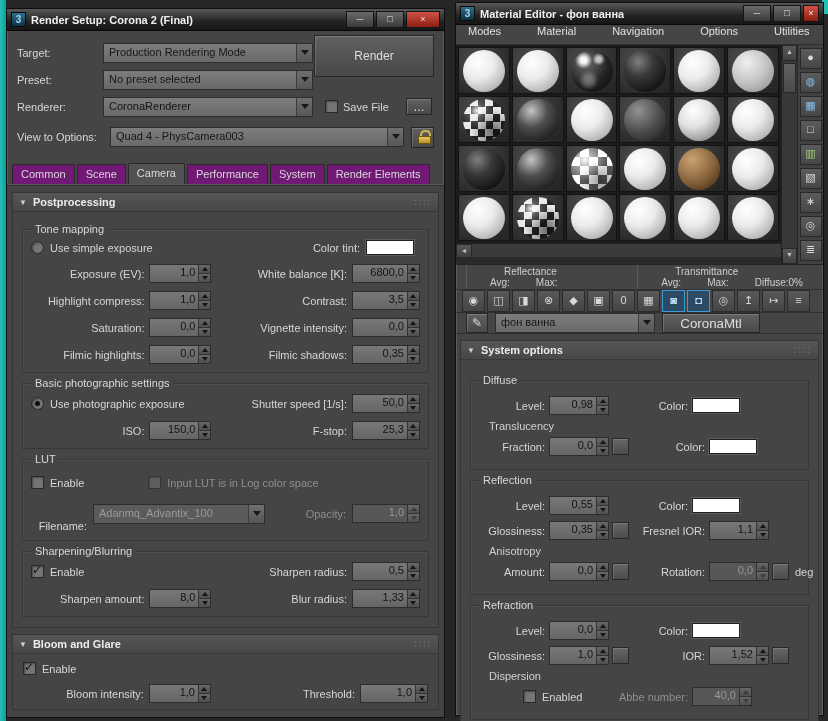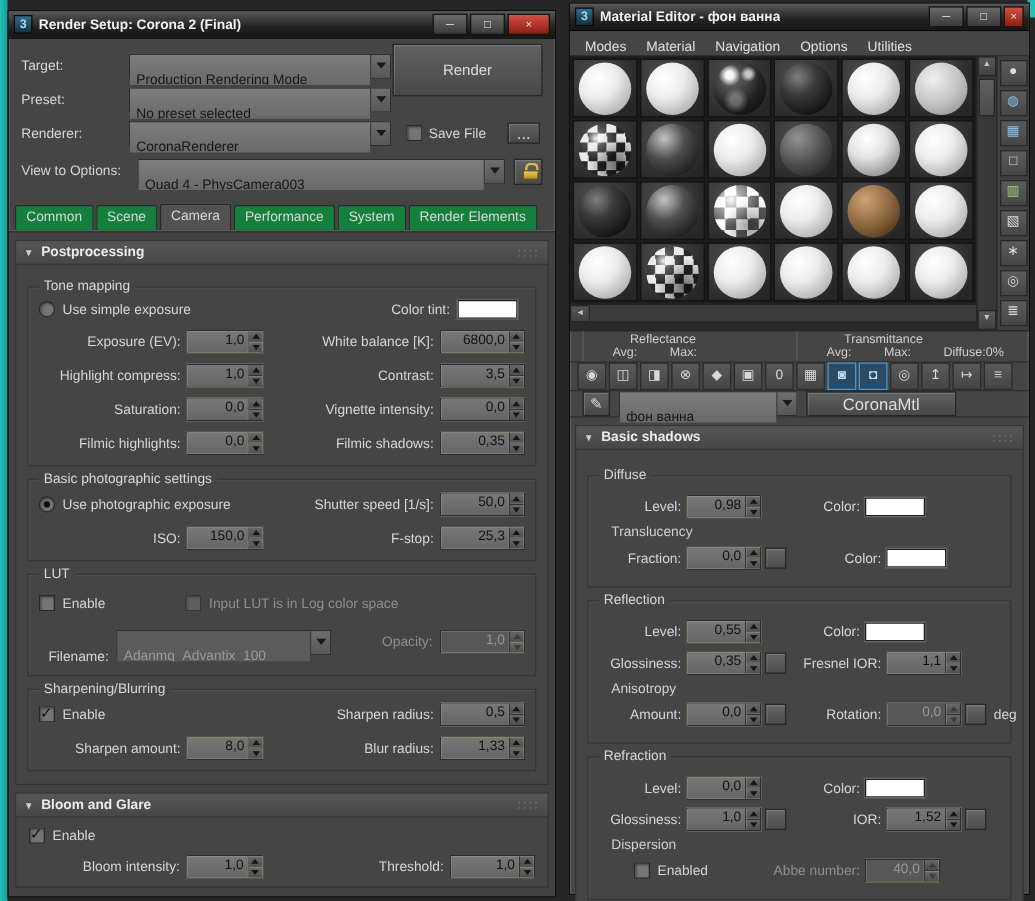--- a/index.html
+++ b/index.html
@@ -17,33 +17,33 @@
             background:linear-gradient(#585858,#232323 60%,#161616);border-bottom:1px solid #070707;}
   .appicon{width:13px;height:13px;background:linear-gradient(#2e6f8e,#123042);color:#9fd8ef;font-weight:bold;
            font-size:10px;line-height:13px;text-align:center;border:1px solid #0a0a0a;}
   .wtitle{color:#f0f0f0;font-weight:bold;white-space:nowrap;overflow:hidden;}
   .winbtns{margin-left:auto;display:flex;gap:2px;}
   .wbtn{width:26px;height:15px;background:linear-gradient(#6a6a6a,#3a3a3a);border:1px solid #141414;
         color:#e8e8e8;font-size:9px;line-height:14px;text-align:center;}
   .wbtn.close{background:linear-gradient(#d25246,#8d1d12);width:32px;}
 
   
-  .spin{display:inline-flex;height:17px;border:1px solid #2d2d2d;background:#fef9c3;flex:0 0 auto;}
+  .spin{display:inline-flex;height:17px;border:1px solid #2d2d2d;background:#0f766e;flex:0 0 auto;}
   .spin .val{flex:1;color:#131313;line-height:15px;text-align:right;padding:0 3px;background:linear-gradient(#787878,#656565);white-space:nowrap;overflow:hidden;}
   .spin .arrs{width:11px;display:flex;flex-direction:column;border-left:1px solid #333;}
   .spin .arrs i{flex:1;display:flex;align-items:center;justify-content:center;background:linear-gradient(#686868,#4f4f4f);border-bottom:1px solid #333;}
   .spin .arrs i:last-child{border-bottom:none;}
   .spin .arrs i::after{content:"";border-left:3px solid transparent;border-right:3px solid transparent;}
   .spin .arrs i.au::after{border-bottom:4px solid #151515;}
   .spin .arrs i.ad::after{border-top:4px solid #151515;}
   .spin.dis .val{color:#989898;background:#575757;}
   .spin.dis .arrs i::after{opacity:.45;}
 
   .combo{display:inline-flex;height:18px;border:1px solid #2d2d2d;background:#707070;}
-  .combo .ctx{flex:1;color:#161616;line-height:16px;padding:12px 5px;white-space:nowrap;overflow:hidden;background:linear-gradient(#7d7d7d,#696969);}
+  .combo .ctx{flex:1;color:#161616;line-height:16px;padding:0 5px;white-space:nowrap;overflow:hidden;background:linear-gradient(#7d7d7d,#696969);}
   .combo .carr{width:15px;border-left:1px solid #3c3c3c;display:flex;align-items:flex-start;justify-content:center;background:linear-gradient(#6f6f6f,#575757);}
   .combo .carr::after{content:"";border:4px solid transparent;border-top:5px solid #191919;margin-top:6px;}
   .combo.dis .ctx{color:#9a9a9a;background:#5b5b5b;}
 
   .btn{display:inline-flex;align-items:center;justify-content:center;background:linear-gradient(#616161,#484848);
        border:1px solid #262626;box-shadow:inset 1px 1px 0 rgba(255,255,255,.16);color:#dedede;}
   .cb,.radio{width:11px;height:11px;background:#757575;border:1px solid #282828;display:inline-block;position:relative;
        box-shadow:inset 1px 1px 2px rgba(0,0,0,.4);flex:0 0 auto;}
   .radio{border-radius:50%;}
   .cb.on::after{content:"✓";position:absolute;left:0;top:-3px;font-size:12px;font-weight:bold;color:#0e0e0e;}
@@ -73,33 +73,33 @@
   .formrow .combo{width:208px;}
   .bigbtn{position:absolute;right:10px;top:4px;width:120px;height:42px;font-size:12px;}
   .dotsbtn{margin-left:auto;width:26px;height:17px;margin-right:2px;}
   .viewrow{display:flex;align-items:center;height:28px;padding:0 10px;margin-top:3px;gap:7px;}
   .viewrow .combo{flex:1;}
   .lockbtn{width:23px;height:21px;display:flex;align-items:center;justify-content:center;}
   .lockico{width:13px;height:14px;position:relative;}
   .lockico .shackle{position:absolute;top:0;left:2px;width:7px;height:7px;border:2px solid #d8b84c;border-bottom:none;border-radius:5px 5px 0 0;}
   .lockico .lbody{position:absolute;bottom:0;left:0;width:13px;height:8px;background:linear-gradient(#e7c95e,#b2902e);border:1px solid #6b5412;box-sizing:border-box;}
   .tabs{display:flex;align-items:flex-end;padding:0 5px;margin-top:12px;border-bottom:1px solid #5a5a5a;}
-  .tab{padding:3px 8px 4px;background:#15803d;border:1px solid #292929;border-bottom:none;margin-right:2px;color:#d8d8d8;border-radius:2px 2px 0 0;}
+  .tab{padding:3px 8px 4px;background:#701a75;border:1px solid #292929;border-bottom:none;margin-right:2px;color:#d8d8d8;border-radius:2px 2px 0 0;}
   .tab.active{background:#525252;padding-bottom:5px;}
   .rollarea{flex:1;overflow:hidden;background:#434343;border-top:1px solid #303030;padding:2px 2px 0;}
 
   .grid4{display:grid;grid-template-columns:1fr 62px 1.15fr 68px;gap:8px 5px;align-items:center;}
   .tonetop{display:flex;align-items:center;gap:6px;margin-bottom:9px;}
   .tonetop .tint{margin-left:auto;display:flex;align-items:center;gap:6px;margin-right:6px;}
   .lutrow{display:flex;align-items:center;gap:6px;margin:6px 0;}
   .pathfield{flex:1;height:16px;background:#585858;border:1px solid #2e2e2e;color:#9c9c9c;line-height:16px;padding:0 5px;white-space:nowrap;overflow:hidden;}
   .builtin{width:64px;height:18px;color:#cfcfcf;}
 
   
-  .menubar{height:19px;flex:0 0 19px;display:flex;align-items:flex-end;background:#454545;border-bottom:1px solid #303030;padding:0 4px;}
+  .menubar{height:19px;flex:0 0 19px;display:flex;align-items:flex-start;background:#454545;border-bottom:1px solid #303030;padding:0 4px;gap:20px;}
   .menuitem{padding:0 8px;color:#e0e0e0;}
   .samplewrap{display:flex;background:#2a2a2a;border-bottom:1px solid #252525;}
   .samplecol{flex:1;display:flex;flex-direction:column;min-width:0;}
   .slots{display:grid;grid-template-columns:repeat(6,1fr);grid-auto-rows:47px;gap:2px;background:#1c1c1c;padding:2px;}
   .slot{background:radial-gradient(circle at 30% 22%,#4a4a4a,#262626 85%);border:1px solid #131313;display:flex;align-items:center;justify-content:center;overflow:hidden;}
   .sphere{width:42px;height:42px;border-radius:50%;}
   .slot[data-type="white"] .sphere{background:radial-gradient(circle at 35% 30%,#ffffff 0%,#ececec 40%,#bdbdbd 72%,#8d8d8d 100%);}
   .slot[data-type="gray"] .sphere{background:radial-gradient(circle at 35% 30%,#f0f0f0,#c4c4c4 50%,#848484);}
   .slot[data-type="white-shade"] .sphere{background:radial-gradient(circle at 37% 28%,#ffffff,#e2e2e2 40%,#9a9a9a 76%,#6d6d6d);}
   .slot[data-type="black"] .sphere{background:radial-gradient(circle at 34% 28%,#7f7f7f 0%,#3a3a3a 35%,#0a0a0a 88%);}
@@ -139,21 +139,21 @@
   .iline .dif{margin-left:auto;display:flex;gap:0;}
 
   .metoolbar{height:26px;display:flex;align-items:center;gap:2px;padding:0 6px;border-bottom:1px solid #303030;}
   .tbtn{width:21px;height:20px;background:linear-gradient(#595959,#454545);border:1px solid #2b2b2b;color:#d8d8d8;
         font-size:11px;line-height:18px;text-align:center;flex:0 0 21px;}
   .tbtn.active{border:1px solid #3f9bd8;background:#2c4a63;color:#bfe2ff;}
 
   .namerow{height:26px;display:flex;align-items:center;gap:7px;padding:0 58px 0 10px;border-bottom:1px solid #303030;}
   .pencilbtn{width:22px;height:20px;font-size:12px;}
   .namerow .combo{flex:1;max-width:158px;}
-  .mtlbtn{width:120px;height:20px;}
+  .mtlbtn{width:98px;height:20px;}
 
   .brow{display:flex;align-items:center;height:21px;margin:4px 0;}
   .rlab{width:66px;text-align:right;margin-right:4px;flex:0 0 66px;}
   .rblock{margin-left:auto;display:flex;align-items:center;width:188px;flex:0 0 188px;}
   .rlab2{width:76px;text-align:right;margin-right:4px;flex:0 0 76px;}
   .sublab{margin:3px 0 1px 10px;color:#d0d0d0;}
   .spin.sm{width:58px;}
   .degl{margin-left:6px;}
 </style>
 </head>
@@ -614,21 +614,21 @@
       <span class="combo">
           <span class="ctx">фон ванна</span>
           <span class="carr"></span>
         </span>
       <button class="btn mtlbtn">CoronaMtl</button>
     </div>
 
     <div class="roll" style="margin:6px 4px;">
       <div class="rhead">
         <span class="tri">▼</span>
-        <span>Basic shadows</span>
+        <span>System options</span>
         <span class="grip">∷∷</span>
       </div>
       <div class="rbody">
 
         <div class="grp" style="margin-top:12px;">
           <span class="glab">Diffuse</span>
           <div class="brow">
             <span class="lab rlab">Level:</span>
             <span class="spin sm">
                 <span class="val">0,98</span>
@@ -756,21 +756,21 @@
                   <span class="arrs">
                     <i class="au"></i>
                     <i class="ad"></i>
                   </span>
                 </span>
               <span class="mapbtn"></span>
             </span>
           </div>
           <div class="sublab">Dispersion</div>
           <div class="brow">
-            <span style="display:flex;align-items:center;gap:6px;margin-left:28px;">
+            <span style="display:flex;align-items:center;gap:6px;margin-left:44px;">
               <span class="cb"></span>
               <span class="lab">Enabled</span>
             </span>
             <span class="rblock">
               <span class="lab dis rlab2">Abbe number:</span>
               <span class="spin sm dis">
                   <span class="val">40,0</span>
                   <span class="arrs">
                     <i class="au"></i>
                     <i class="ad"></i>

